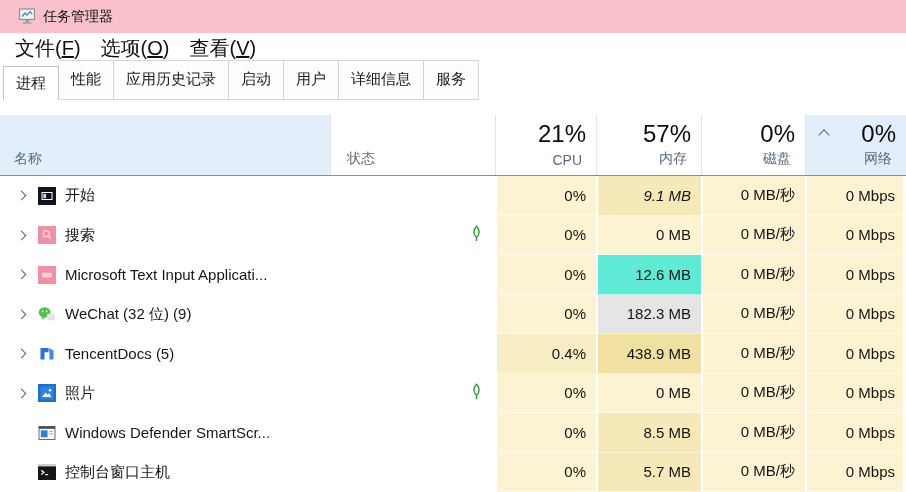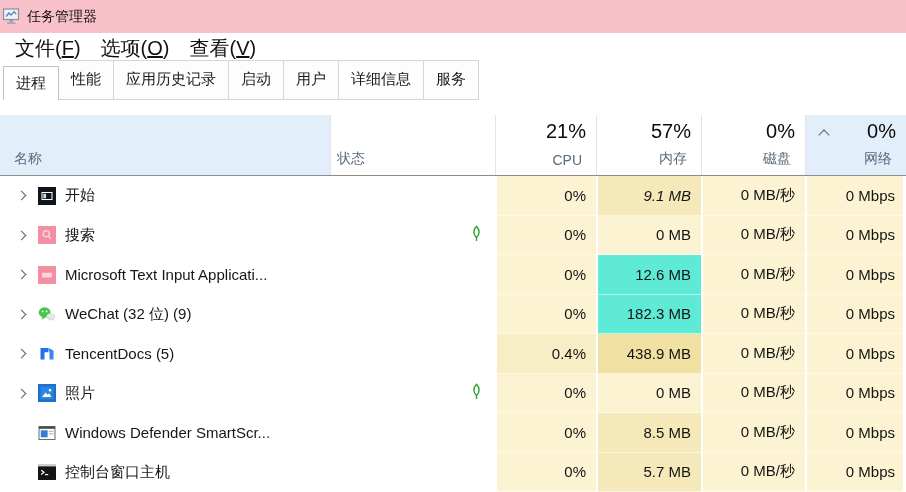--- a/index.html
+++ b/index.html
@@ -1,21 +1,21 @@
 <!DOCTYPE html>
 <html><head>
 <meta charset="utf-8">
 <style>
   * { margin:0; padding:0; box-sizing:border-box; }
   html,body { width:906px; height:492px; overflow:hidden; background:#fff;
     font-family:"Liberation Sans","DejaVu Sans",sans-serif; color:#141414; }
   .window { position:relative; width:906px; height:492px; background:#fff; }
 
   
-  .titlebar { height:33px; display:flex; align-items:center; padding-left:2px; }
+  .titlebar { height:33px; display:flex; align-items:center; padding-left:18px; }
   .titlebar .app-icon { width:19px; height:17px; margin-right:6px; flex:0 0 auto; }
   .titlebar .title { font-size:14px; color:#111; }
 
   
   .menubar { height:31px; background:#fff; display:flex; align-items:center; padding-left:9px; }
   .menu-item { font-size:20px; color:#111; padding:4px 6px; margin-right:8px; cursor:default; }
   .menu-item u { text-decoration:underline; }
 
   
   .tabstrip { height:36px; display:flex; align-items:flex-end; padding-left:3px; background:#fff; }
@@ -24,21 +24,21 @@
   .tab.selected { background:#fff; border:1px solid #c3c3c3; border-bottom:none;
     height:34px; position:relative; z-index:2; padding-top:6px; }
   .tab.selected + .tab { border-left:none; }
   .tab:nth-child(2) { border-left:1px solid #d5d5d5; }
 
   
   .grid { display:grid; grid-template-columns:330px 165px 101px 105px 104px 101px; }
   .thead { height:61px; border-bottom:1px solid #8c8c8c; margin-top:15px; }
   .th { position:relative; height:60px; border-left:1px solid #e4e4e4; }
   .th:first-child { border-left:none; }
-  .th .usage { position:absolute; top:5px; right:10px; font-size:20px; color:#0c0c0c; }
+  .th .usage { position:absolute; top:5px; right:10px; font-size:24px; color:#0c0c0c; }
   .th .collabel { position:absolute; bottom:7px; right:14px; font-size:14px; color:#5a6b7c; }
   .th .collabel.left { right:auto; left:14px; }
   .sort-up { position:absolute; left:14px; top:16px; width:8px; height:8px;
     border-top:1.5px solid #5a6b7c; border-left:1.5px solid #5a6b7c; transform:rotate(45deg); }
 
   
   .rows { }
   .row { height:39.5px; }
   .cell { display:flex; align-items:center; }
   .cell.name { padding-left:12px; }
@@ -83,21 +83,21 @@
       <div class="tab">用户</div>
       <div class="tab">详细信息</div>
       <div class="tab">服务</div>
     </div>
 
   <div class="grid thead">
     <div class="th" id="th-name" style="background: rgb(226, 238, 250);">
       <span class="collabel left">名称</span>
     </div>
     <div class="th">
-      <span class="collabel left" style="left:6px">状态</span>
+      <span class="collabel left" style="left:16px">状态</span>
     </div>
     <div class="th">
       <span class="usage">21%</span>
       <span class="collabel">CPU</span>
     </div>
     <div class="th">
       <span class="usage">57%</span>
       <span class="collabel">内存</span>
     </div>
     <div class="th">
@@ -189,21 +189,21 @@
               <circle cx="9.1" cy="5.3" r="0.95" fill="#fff"></circle>
               <ellipse cx="13.6" cy="11" rx="4.6" ry="3.9" fill="#e2e2e2"></ellipse>
               <circle cx="12" cy="10.4" r="0.75" fill="#fff"></circle>
               <circle cx="15.1" cy="10.4" r="0.75" fill="#fff"></circle>
             </svg>
           </span>
           <span class="proc-name">WeChat (32 位) (9)</span>
         </div>
         <div class="cell status"></div>
         <div class="cell val" style="background: rgb(251, 243, 210);">0%</div>
-        <div class="cell val" style="background: #5eead4;">182.3 MB</div>
+        <div class="cell val" style="background: #e5e5e5;">182.3 MB</div>
         <div class="cell val" style="background: rgb(251, 243, 210);">0 MB/秒</div>
         <div class="cell val last" style="background: rgb(251, 243, 210);">0 Mbps</div>
       </div>
       <div class="grid row">
         <div class="cell name">
           <span class="expander-box">
             <span class="expander"></span>
           </span>
           <span class="proc-icon">
             <svg width="18" height="18" viewBox="0 0 18 18">

